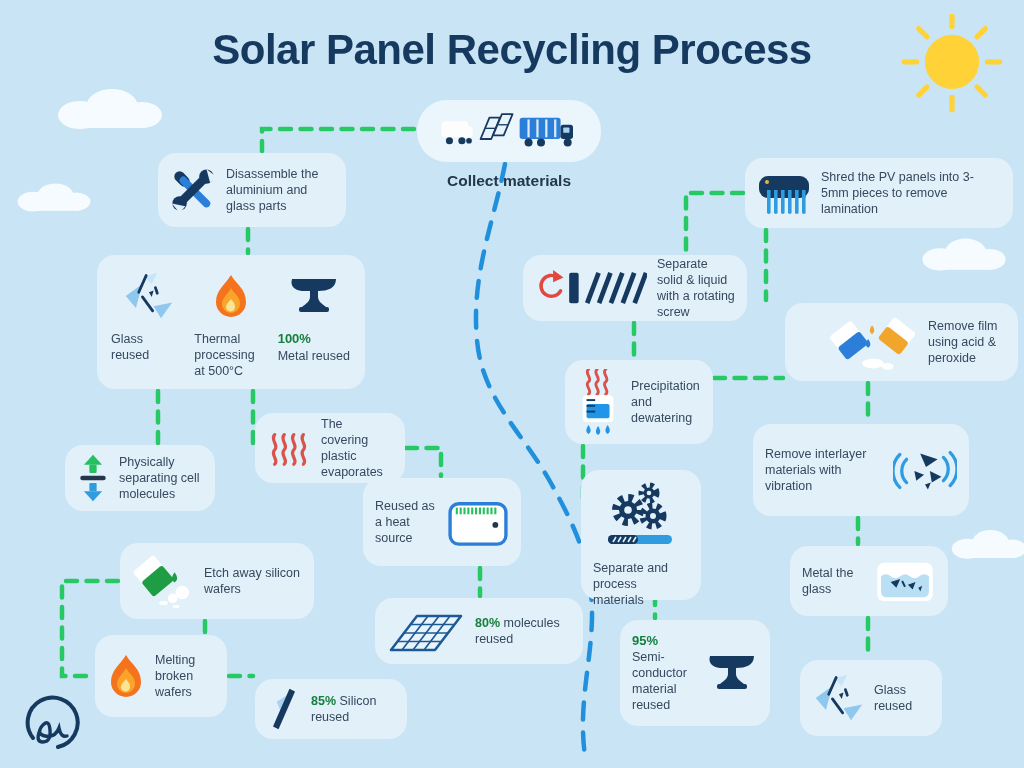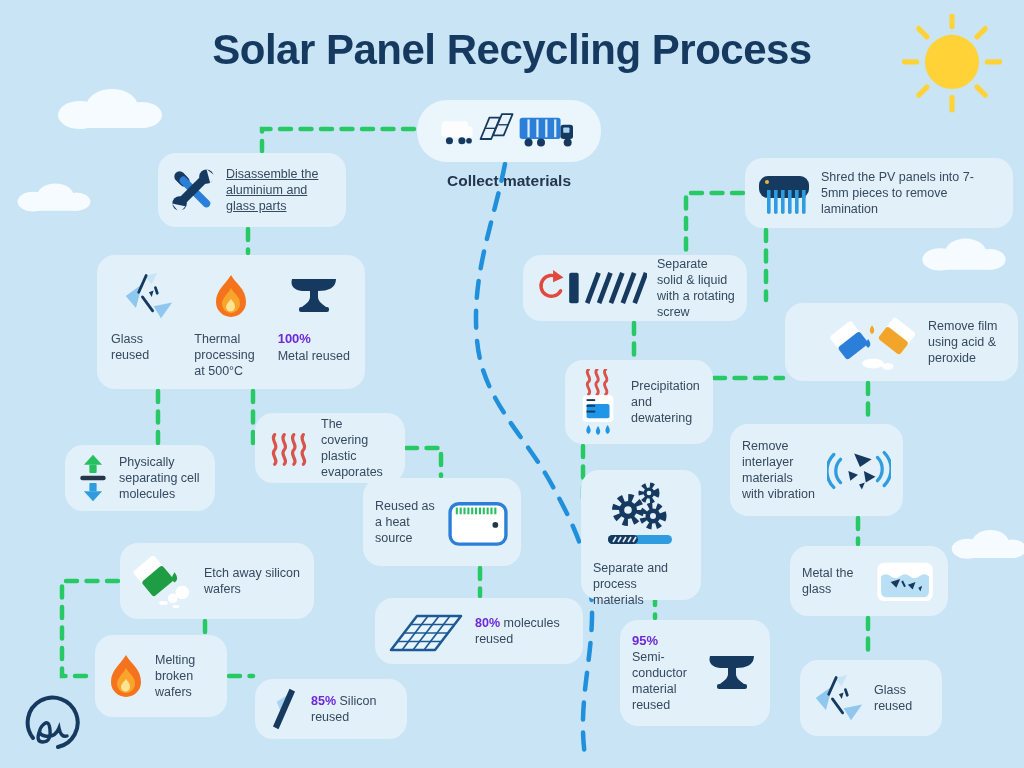--- a/index.html
+++ b/index.html
@@ -15,21 +15,21 @@
   }
   svg.layer{position:absolute;left:0;top:0;z-index:1;}
   .decor{position:absolute;z-index:0;}
   .card{
     position:absolute;background:#e2f0fa;border-radius:18px;
     display:flex;align-items:center;gap:10px;
     padding:10px 12px;box-sizing:border-box;
     color:#36495e;font-size:12.5px;line-height:1.28;z-index:2;
   }
   .card .txt{flex:1;}
-  .card b{color:#6d28d9;}
+  .card b{color:#15803d;}
   b.blk{display:block;font-size:13px;}
   .pill{justify-content:center;}
   .collect-label{
     position:absolute;left:417px;top:172px;width:184px;text-align:center;
     font-size:15.5px;font-weight:bold;color:#23364b;z-index:2;
   }
   .out-col{display:flex;flex-direction:column;align-items:flex-start;flex:1;gap:6px;}
   .out-col .icn{align-self:center;height:58px;display:flex;align-items:center;}
   .col-card{flex-direction:column;align-items:flex-start;gap:6px;}
   .col-card .icn{align-self:center;}
@@ -129,21 +129,21 @@
         <rect x="136" y="20" width="14" height="16" rx="3" fill="#16395f"></rect>
           <rect x="139" y="23" width="7" height="6" rx="1" fill="#a8d4f2"></rect>
         <circle cx="100" cy="40" r="4.5" fill="#16395f"></circle>
           <circle cx="114" cy="40" r="4.5" fill="#16395f"></circle>
           <circle cx="144" cy="40" r="4.5" fill="#16395f"></circle>
       </svg>
     </span>
   </div>
   <div class="collect-label">Collect materials</div>
 
-  <div class="card" style="left:158px;top:153px;width:188px;height:74px;text-decoration:underline;">
+  <div class="card" style="left:158px;top:153px;width:188px;height:74px;">
     <span class="icn">
       <svg width="46" height="46" viewBox="0 0 48 48">
         <line x1="10" y1="10" x2="15" y2="15" stroke="#16395f" stroke-width="11" stroke-linecap="round"></line>
         <line x1="14" y1="14" x2="38" y2="38" stroke="#2b7fd9" stroke-width="8" stroke-linecap="round"></line>
         <line x1="13" y1="35" x2="35" y2="13" stroke="#16395f" stroke-width="9" stroke-linecap="round"></line>
         <circle cx="38" cy="10" r="7.5" fill="#16395f"></circle>
           <polygon points="38,2 48,10 42,17" fill="#e2f0fa"></polygon>
         <circle cx="10" cy="38" r="7.5" fill="#16395f"></circle>
           <polygon points="2,38 10,48 16,41" fill="#e2f0fa"></polygon>
       </svg>
@@ -163,21 +163,21 @@
         <rect x="2" y="6" width="50" height="22" rx="9" fill="#16395f"></rect>
         <rect x="10" y="20" width="3.6" height="8" fill="#2f9ce0"></rect>
           <rect x="17" y="20" width="3.6" height="8" fill="#2f9ce0"></rect>
         <rect x="24" y="20" width="3.6" height="8" fill="#2f9ce0"></rect>
           <rect x="31" y="20" width="3.6" height="8" fill="#2f9ce0"></rect>
         <rect x="38" y="20" width="3.6" height="8" fill="#2f9ce0"></rect>
           <rect x="45" y="20" width="3.6" height="8" fill="#2f9ce0"></rect>
         <circle cx="10" cy="12" r="2" fill="#e8b63c"></circle>
       </svg>
     </span>
-    <div class="txt">Shred the PV panels into 7-5mm pieces to remove lamination</div>
+    <div class="txt">Shred the PV panels into 3-5mm pieces to remove lamination</div>
   </div>
 
   <div class="card" style="left:97px;top:255px;width:268px;height:134px;align-items:stretch;padding:12px 14px;">
     <div class="out-col">
       <span class="icn">
         <svg width="52" height="50" viewBox="0 0 56 52">
           <polygon points="4,26 22,13 15,39" fill="#8fc7ee"></polygon>
           <polygon points="34,37 54,33 42,50" fill="#8fc7ee"></polygon>
           <polygon points="24,5 38,1 32,13" fill="#c8e4f7"></polygon>
           <g stroke="#16395f" stroke-width="3" stroke-linecap="round">
@@ -296,21 +296,21 @@
           <path d="M8 37 c5 -4 -5 -10 0 -15 c5 -5 -5 -10 0 -16"></path>
           <path d="M18 37 c5 -4 -5 -10 0 -15 c5 -5 -5 -10 0 -16"></path>
           <path d="M28 37 c5 -4 -5 -10 0 -15 c5 -5 -5 -10 0 -16"></path>
           <path d="M38 37 c5 -4 -5 -10 0 -15 c5 -5 -5 -10 0 -16"></path>
         </g>
       </svg>
     </span>
     <div class="txt">The covering plastic evaporates</div>
   </div>
 
-  <div class="card" style="left:730px;top:424px;width:173px;height:92px;">
+  <div class="card" style="left:753px;top:424px;width:216px;height:92px;">
     <div class="txt">Remove interlayer materials with vibration</div>
     <span class="icn">
       <svg width="64" height="54" viewBox="0 0 66 54">
         <g stroke="#2f9ce0" stroke-width="3.4" fill="none" stroke-linecap="round">
           <path d="M14 16 a17 17 0 0 0 0 24"></path>
             <path d="M7 11 a24 24 0 0 0 0 34"></path>
           <path d="M52 14 a17 17 0 0 1 0 24"></path>
             <path d="M59 9 a24 24 0 0 1 0 34"></path>
         </g>
         <polygon points="28,10 46,16 34,24" fill="#16395f"></polygon>

